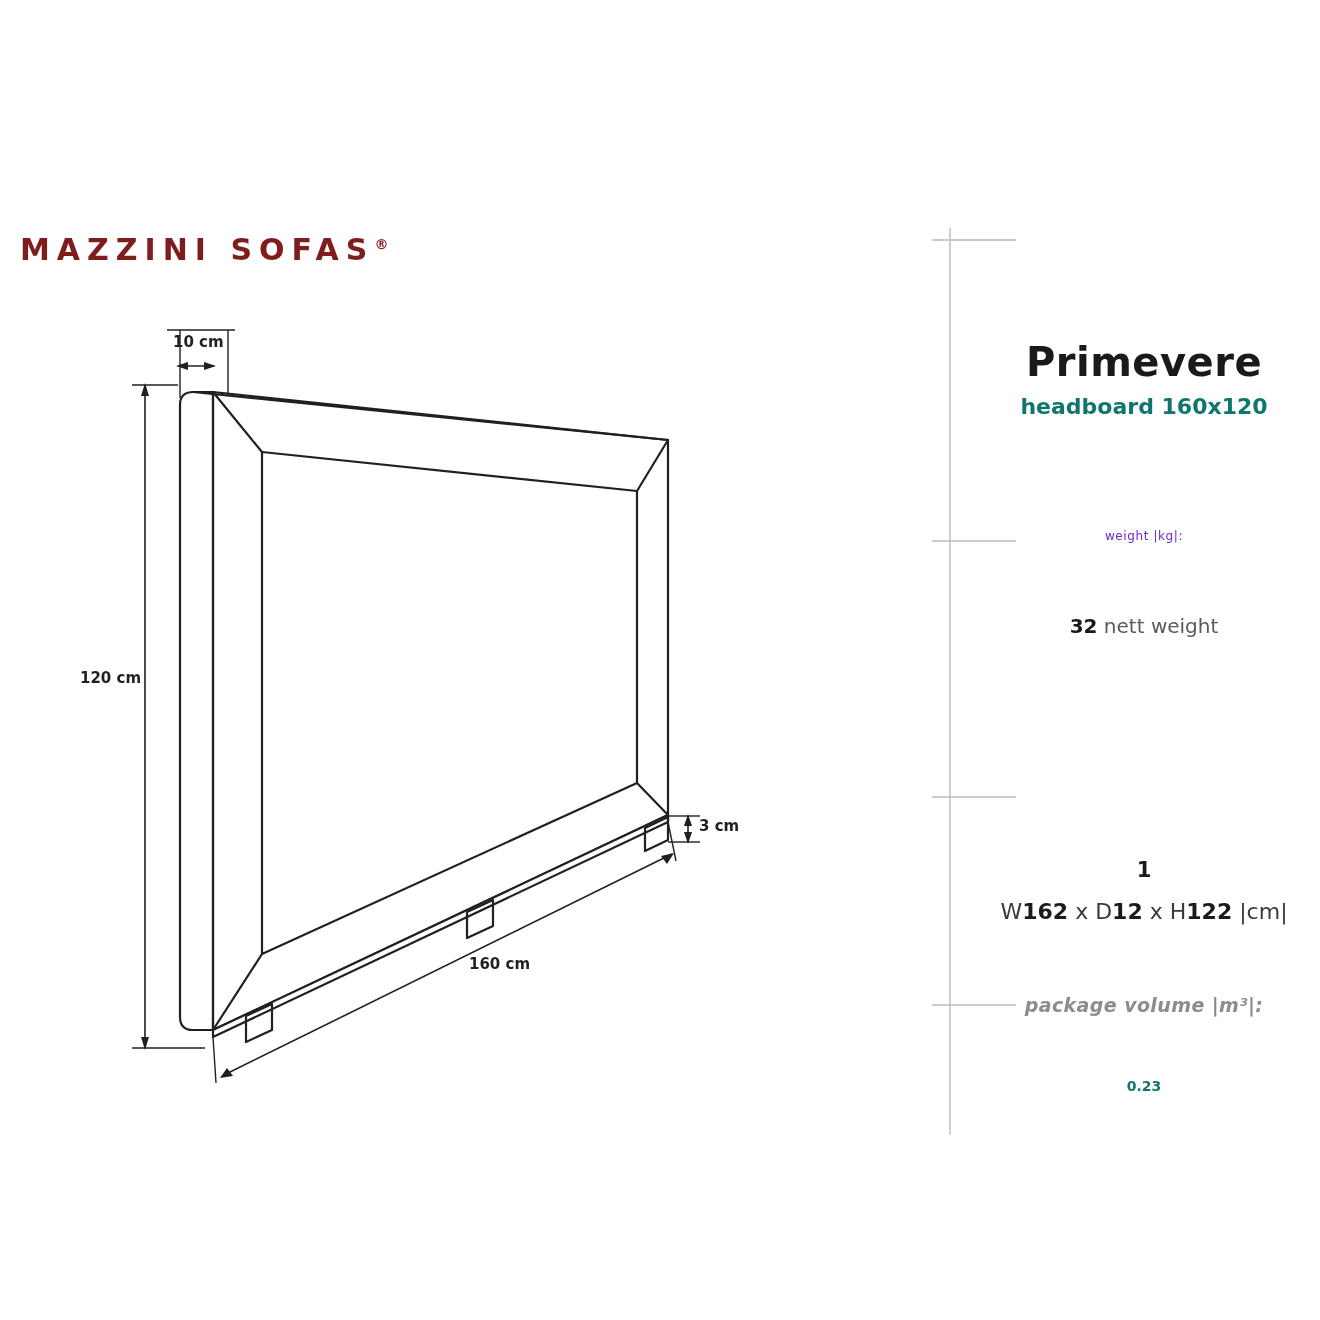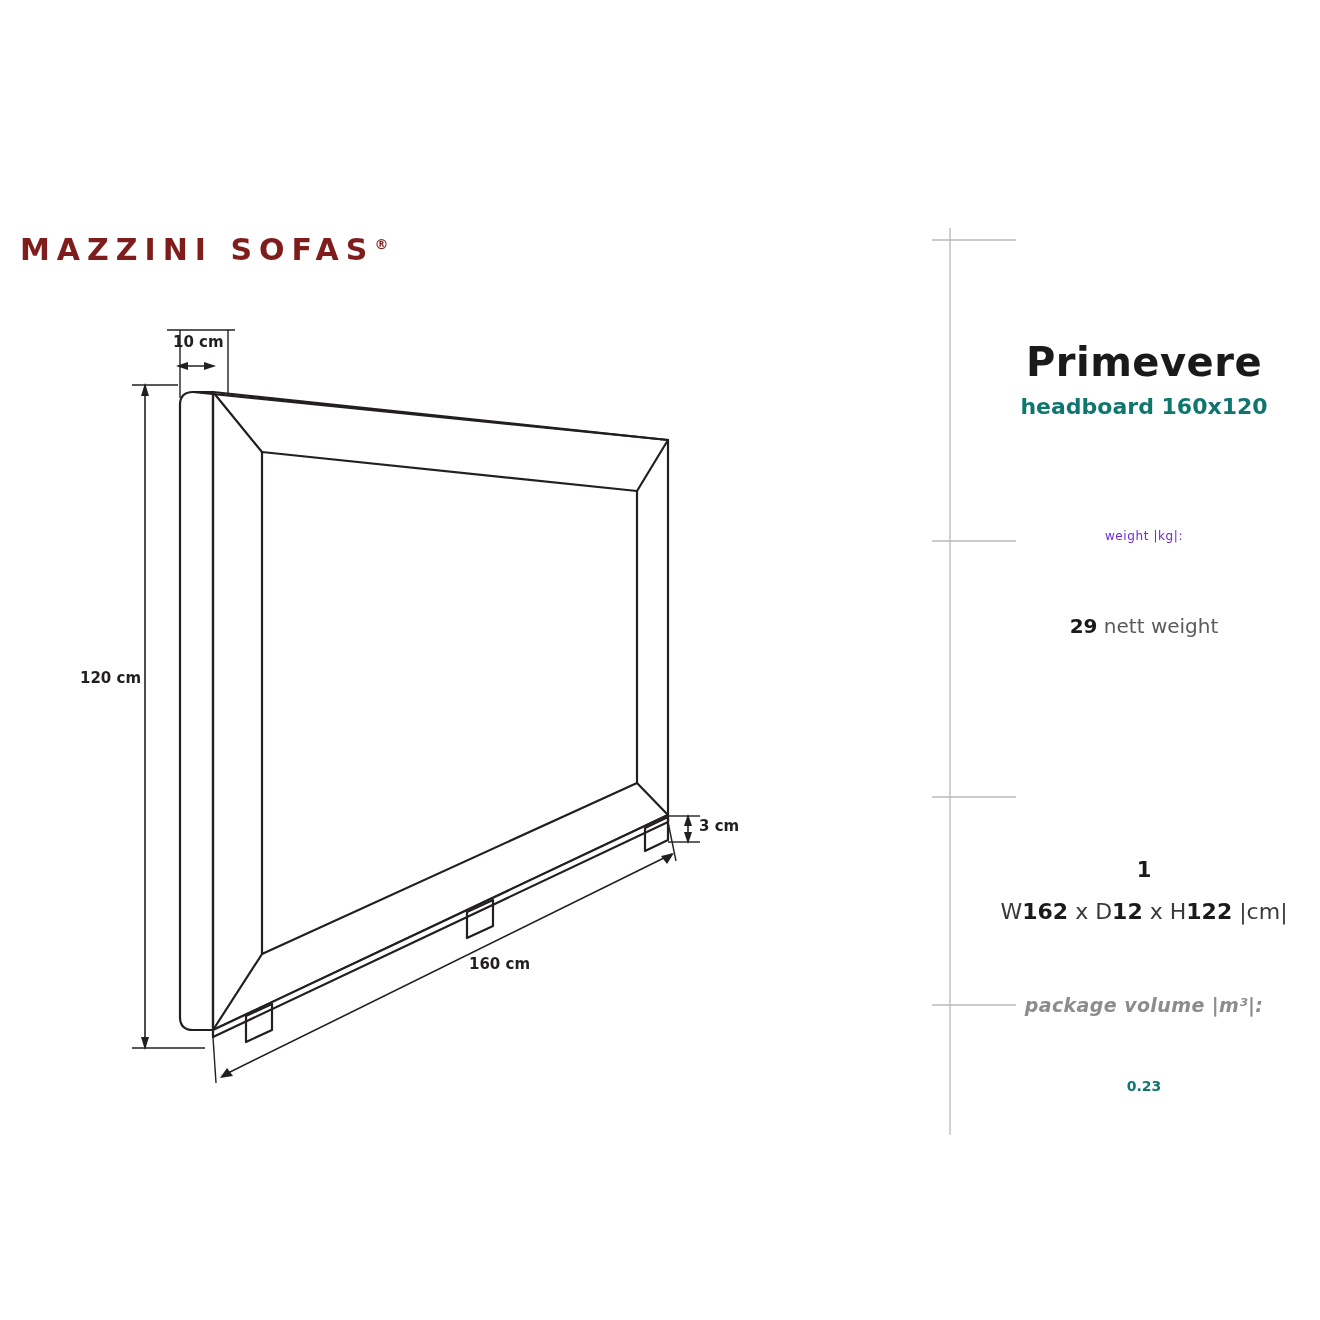--- a/index.html
+++ b/index.html
@@ -225,21 +225,21 @@
         <line x1="8" y1="1005" x2="92" y2="1005"></line>
       </g>
     </svg>
 
     <div class="panel-text" id="product-title">Primevere</div>
     <div class="panel-text" id="product-subtitle">headboard 160x120</div>
 
     <div class="panel-text" id="weight-heading">weight |kg|:</div>
 
     <div class="panel-text" id="nett-row">
-      <span class="b">29</span><span> nett weight</span>
+      <span class="b">32</span><span> nett weight</span>
     </div>
 
 
     <div class="panel-text" id="packages-count">1</div>
 
     <div class="panel-text" id="package-dims">
       <span>W</span><span class="b">162</span><span> x D</span><span class="b">12</span><span> x H</span><span class="b">122</span><span> |cm|</span>
     </div>
 
     <div class="panel-text" id="volume-heading">package volume |m³|:</div>

